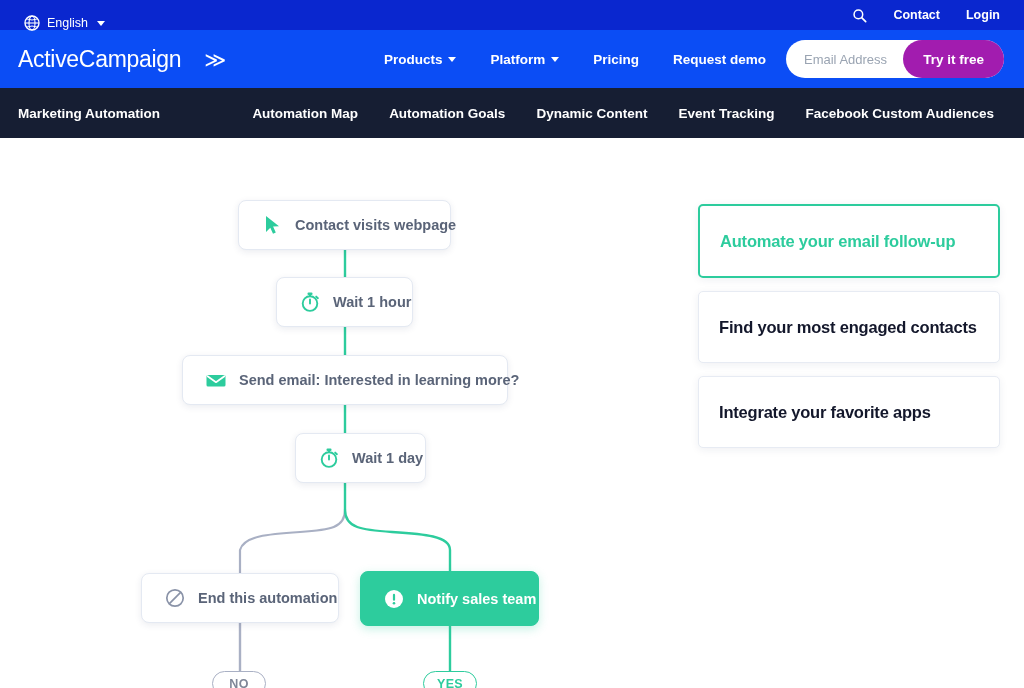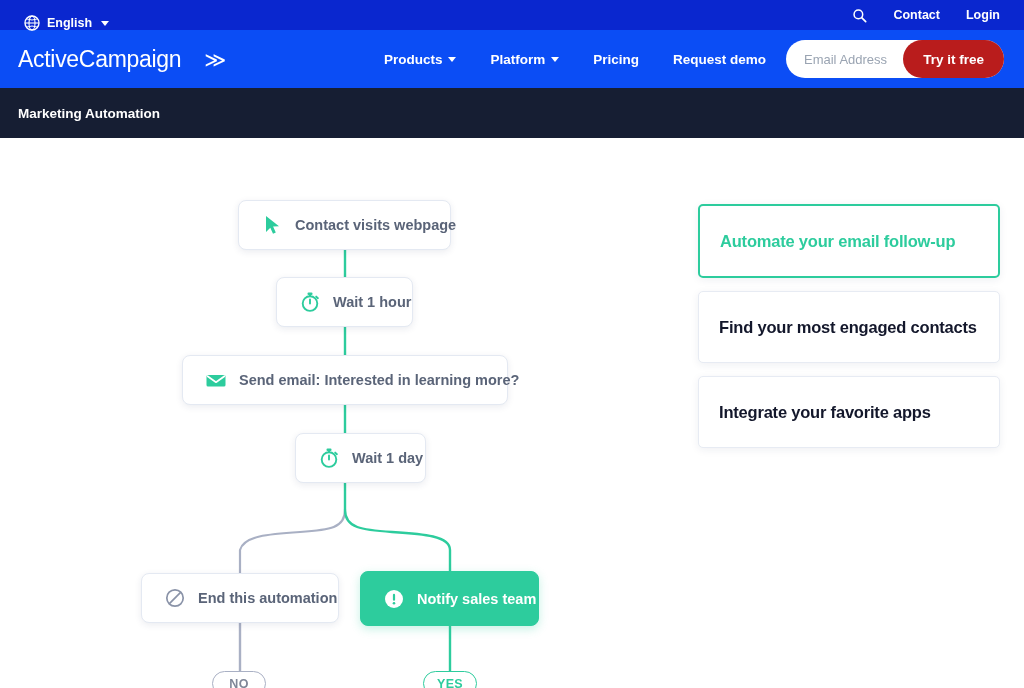--- a/index.html
+++ b/index.html
@@ -15,21 +15,21 @@
   .utility-bar {
     height: 30px;
     background: #0a27cf;
     display: flex;
     align-items: center;
     padding: 0 24px;
     color: #ffffff;
   }
   .lang-select {
     display: flex; align-items: center; gap: 7px;
-    font-size: 12.5px; font-weight: bold; color: #ffffff;
+    font-size: 12.5px; font-weight: normal; color: #ffffff;
     cursor: pointer;
     margin-top: 16px;
   }
   .globe {
     width: 16px; height: 16px; flex: 0 0 16px;
     display: block;
   }
   .caret-down {
     width: 0; height: 0;
     border-left: 4px solid transparent;
@@ -90,21 +90,21 @@
     border: 0; outline: 0; background: transparent;
     font-family: "Liberation Sans", sans-serif;
     font-size: 13px; color: #33404f;
     padding: 0 10px 0 14px;
     width: 118px; height: 48px;
   }
   .email-input::placeholder { color: #9aa4b2; }
   .try-free {
     position: absolute; right: 0; top: 0;
     height: 38px;
-    background: #b91c1c;
+    background: #a21caf;
     color: #ffffff;
     font-family: "Liberation Sans", sans-serif;
     font-size: 13.5px; font-weight: bold;
     border: 0; border-radius: 22px;
     padding: 0 20px;
     cursor: pointer;
   }
 
   
   .sub-nav {
@@ -274,20 +274,27 @@
   </nav>
 
   <div class="cta-wrap">
     <input class="email-input" type="text" placeholder="Email Address" style="">
     <button class="try-free">Try it free</button>
   </div>
 </div>
 
 <div class="sub-nav">
   <div class="sub-title">Marketing Automation</div>
+  <div class="sub-links">
+    <a class="sub-link" href="#">Automation Map</a>
+    <a class="sub-link" href="#">Automation Goals</a>
+    <a class="sub-link" href="#">Dynamic Content</a>
+    <a class="sub-link" href="#">Event Tracking</a>
+    <a class="sub-link" href="#">Facebook Custom Audiences</a>
+  </div>
 </div>
 
 <div class="content">
 
   <div class="flow">
 
     <svg class="flow-svg" viewBox="0 0 690 550">
 
       <line x1="345" y1="112" x2="345" y2="139" stroke="#2dcc9d" stroke-width="2.4"></line>
 

